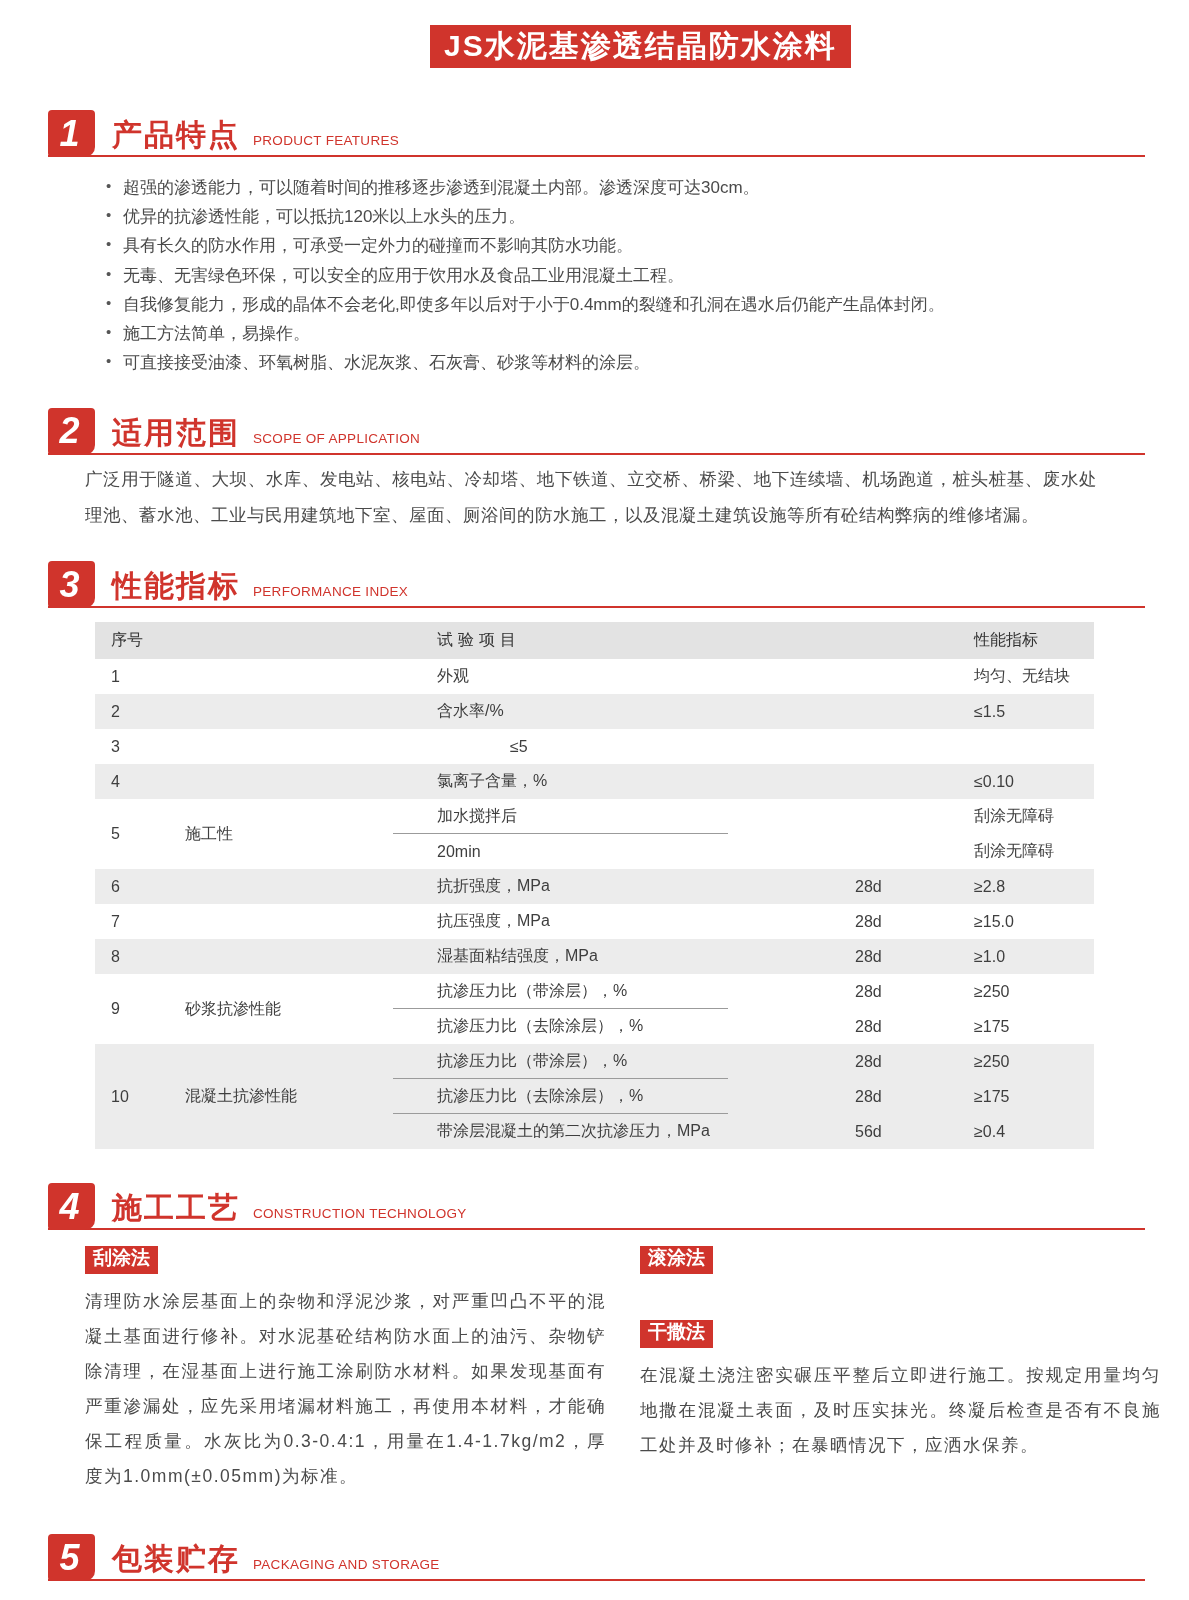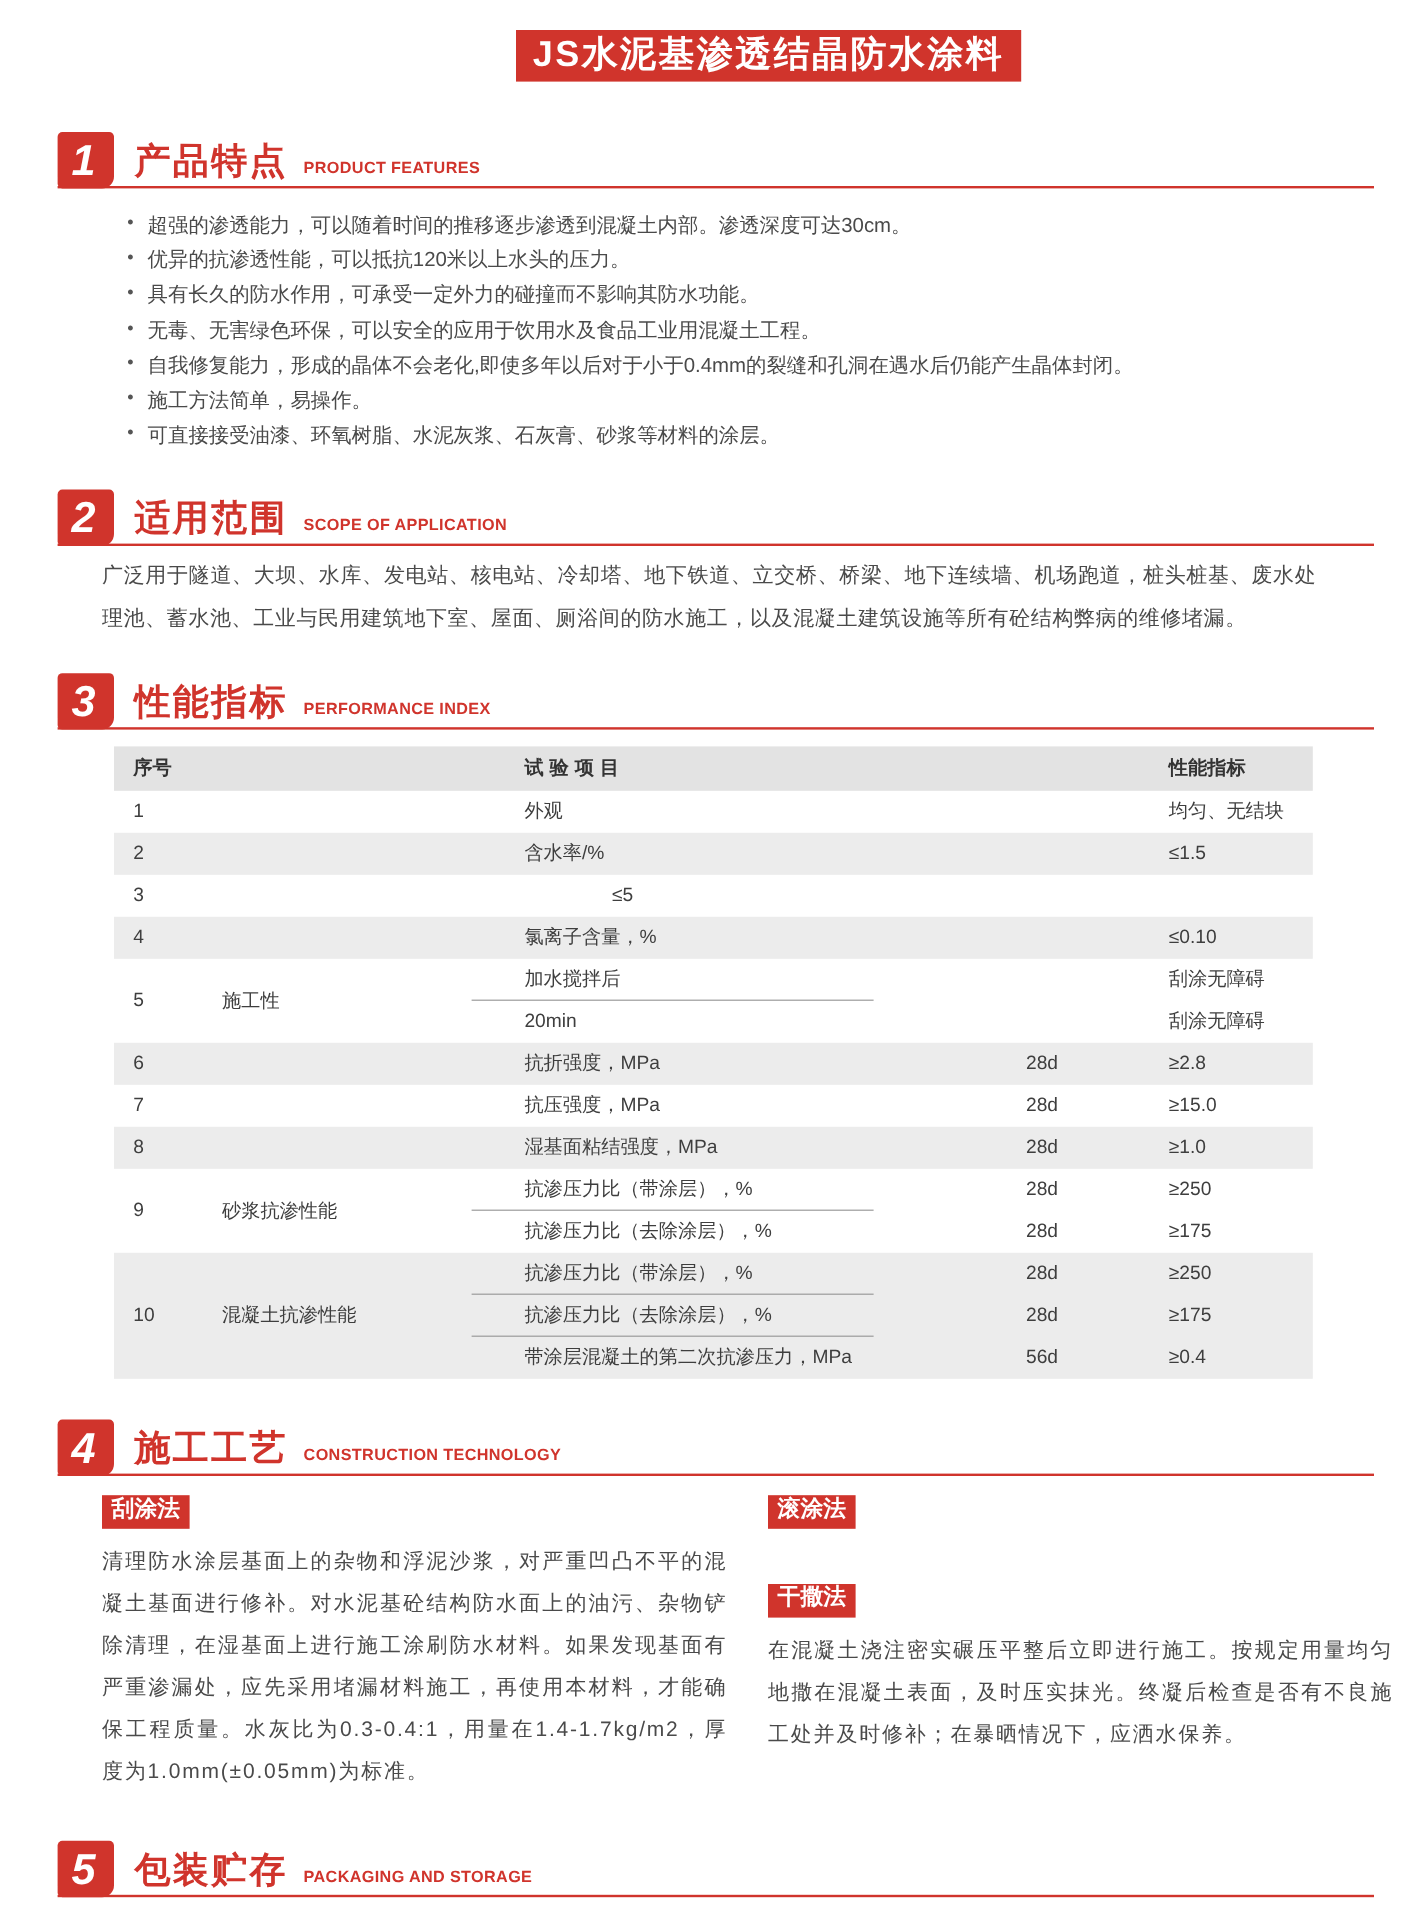--- a/index.html
+++ b/index.html
@@ -29,39 +29,39 @@
   }
   .sec-num{
     width:47px;height:47px;background:var(--accent);color:#fff;
     font-size:36px;font-weight:bold;font-style:italic;
     display:flex;align-items:center;justify-content:center;
     border-radius:4px 4px 10px 4px;margin-bottom:-2px;flex:0 0 auto;
     padding-right:4px;
   }
   .sec-titles{margin-left:17px;display:flex;align-items:baseline;gap:13px;padding-bottom:5px;text-align:right;}
   .sec-title-cn{color:var(--accent);font-size:30px;font-weight:bold;letter-spacing:2px;line-height:1;}
-  .sec-title-en{color:var(--accent);font-size:13.5px;font-weight:bold;letter-spacing:0.3px;}
+  .sec-title-en{color:var(--accent);font-size:13.5px;font-weight:normal;letter-spacing:0.3px;}
   
   .feature-list{margin:16px 95px 0 104px;padding:0;list-style:none;}
   .feature-list li{
     position:relative;padding-left:19px;font-size:17px;line-height:1.72;color:var(--body-text);
   }
   .feature-list li::before{
     content:'•';position:absolute;left:2px;top:0;font-size:15px;color:#555;
   }
   
   .scope-text{
     margin:7px 92px 0 85px;font-size:17.5px;line-height:2.05;color:var(--body-text);
     text-align:justify;letter-spacing:0.5px;
   }
   
   .ptable{margin:14px 95px 0 95px;font-size:16px;color:var(--table-text);}
   .trow{display:flex;min-height:35px;}
   .trow.shade{background:var(--stripe-bg);}
-  .trow.thead{background:var(--thead-bg);font-weight:bold;min-height:37px;color:#333;}
+  .trow.thead{background:var(--thead-bg);font-weight:normal;min-height:37px;color:#333;}
   .cell{display:flex;align-items:center;}
   .c-no{width:70px;padding-left:16px;flex:0 0 auto;}
   .c-cat{width:220px;padding-left:20px;flex:0 0 auto;}
   .c-sub{flex:1;display:flex;flex-direction:column;justify-content:center;}
   .subrow{display:flex;min-height:35px;align-items:center;position:relative;flex:1;}
   .subrow.sep::after{
     content:'';position:absolute;left:8px;bottom:0;width:335px;height:1px;background:#9b9b9b;
   }
   .c-item{width:420px;padding-left:8px;flex:0 0 auto;margin-left:44px;}
   .c-age{width:125px;padding-left:6px;flex:0 0 auto;}

